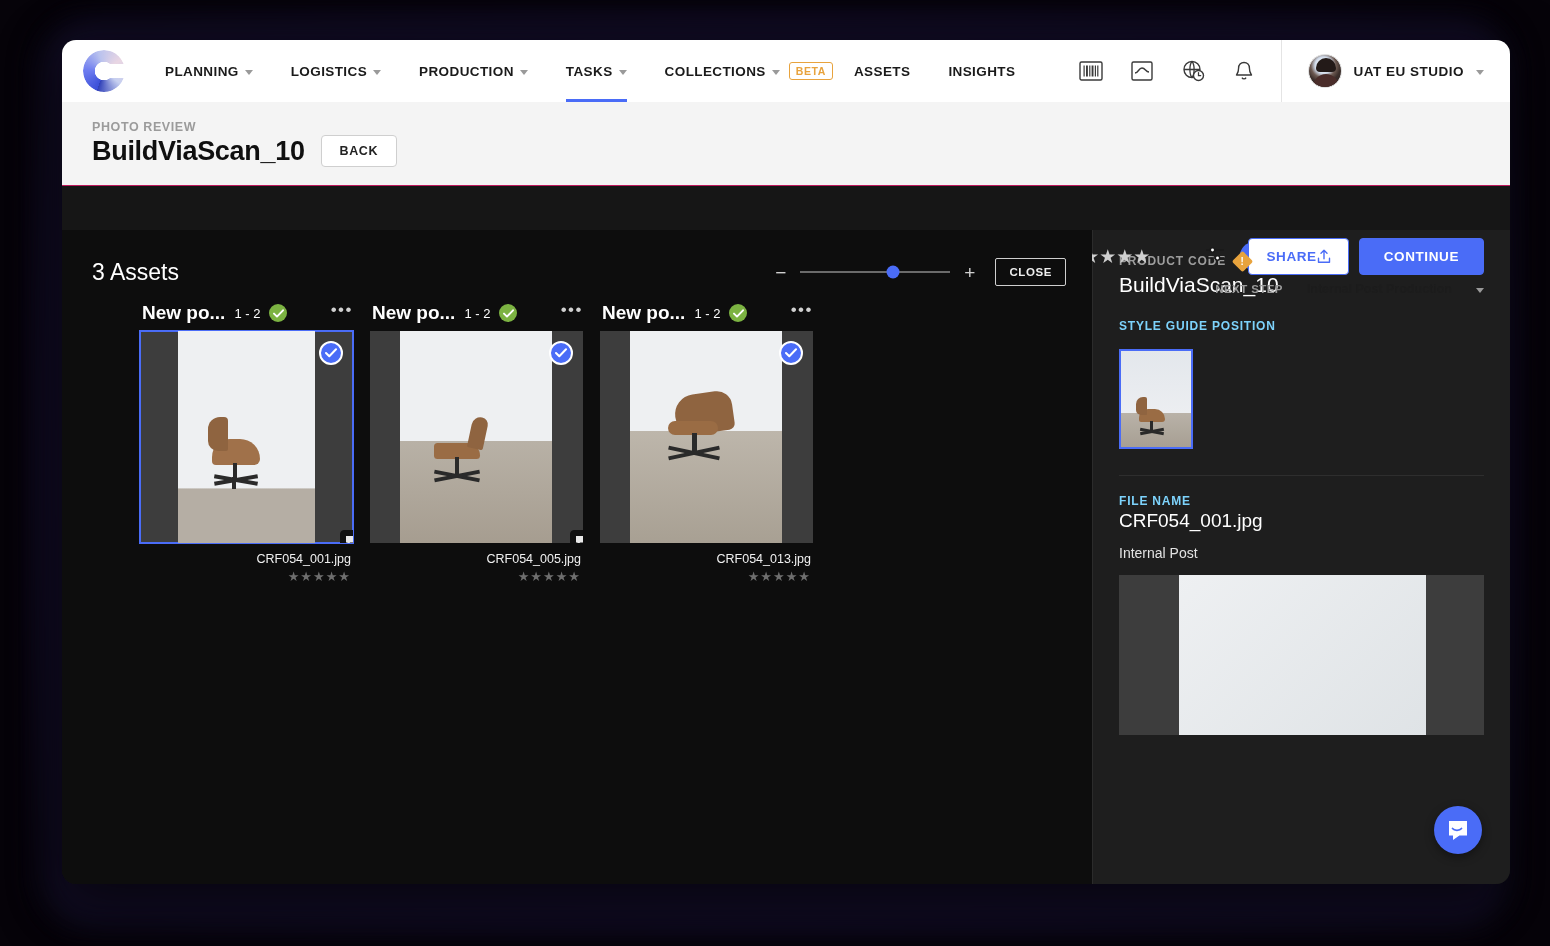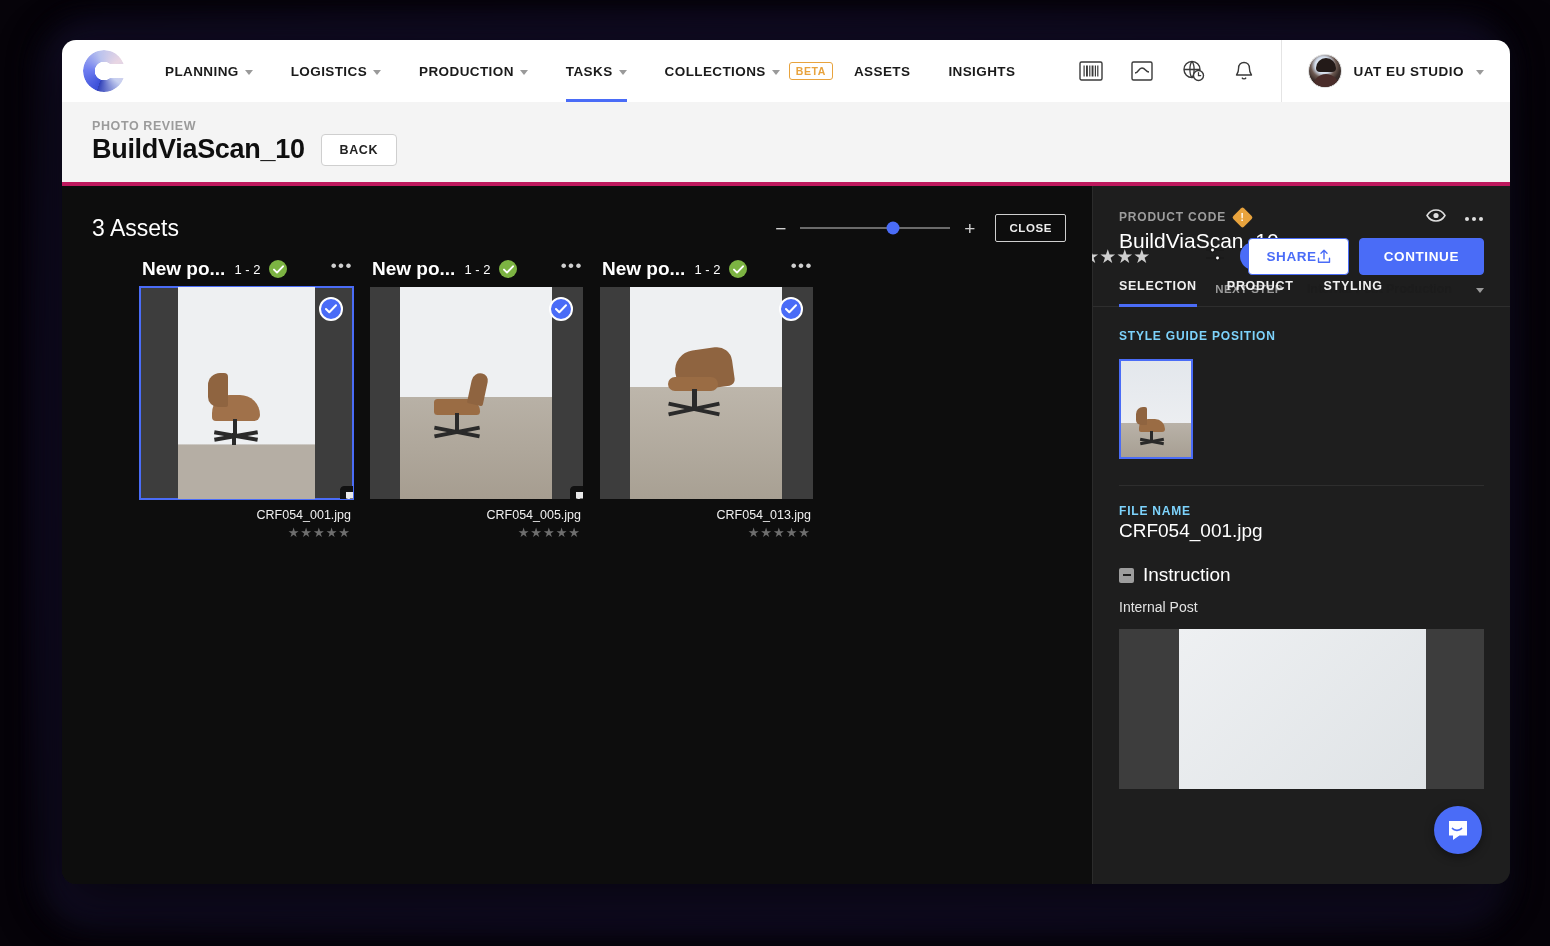--- a/index.html
+++ b/index.html
@@ -110,21 +110,21 @@
   }
   .username { font-size:13.5px; font-weight:bold; letter-spacing:.5px; color:#1a1a1a; }
 
   
   .subhead {
     height: 84px;
     background: #f4f4f4;
     display:flex; align-items:center;
     padding: 0 24px 0 30px;
     position: relative;
-    border-bottom: 4px solid #be185d;
+    border-bottom: 1px solid #be185d;
   }
   .titlecol { display:flex; flex-direction:column; justify-content:center; }
   .eyebrow { font-size:12.5px; font-weight:bold; letter-spacing:.6px; color:#9b9b9b; margin-bottom:1px;}
   .titlerow { display:flex; align-items:center; gap:16px; }
   .bigtitle { font-size:27px; font-weight:bold; color:#0f0f0f; letter-spacing:-0.3px;}
   .backbtn {
     border:1px solid #cfcfcf; background:#fff; border-radius:4px;
     padding: 8px 18px; font-size:12.5px; font-weight:bold; letter-spacing:.6px; color:#222;
     cursor:pointer;
   }
@@ -165,21 +165,21 @@
   .continuebtn {
     background:#4a6cf7; color:#ffffff; border:1px solid #4a6cf7;
     border-radius:4px; padding: 10px 24px;
     font-size:13.5px; font-weight:bold; letter-spacing:.6px; cursor:pointer;
   }
   .nextstep { display:flex; align-items:center; gap:24px; font-size:12.5px; }
   .ns-label { color:#9a9a9a; font-weight:bold; letter-spacing:.4px; font-size:11.5px;}
   .ns-value { color:#1c1c1c; font-weight:bold; font-size:12.5px; }
 
   
-  .bodyarea { display:flex; height: 698px; }
+  .bodyarea { display:flex; height: 698px; margin-top: 44px; }
   .gallery {
     flex: 1;
     background: #0d0d0d;
     position: relative;
     padding: 0;
   }
   .galhead {
     display:flex; align-items:center;
     padding: 22px 26px 0 30px;
     height: 62px;
@@ -582,50 +582,39 @@
                   <circle cx="3" cy="3" r="2" fill="#dedede"></circle>
                   <circle cx="10" cy="3" r="2" fill="#dedede"></circle>
                   <circle cx="17" cy="3" r="2" fill="#dedede"></circle>
                 </svg>
             </span>
           </span>
         </div>
         <div class="rp-title">BuildViaScan_10</div>
       </div>
 
-      <div class="tabs">
-        <div class="tab active">SELECTION</div>
-        <div class="tab">PRODUCT</div>
-        <div class="tab">STYLING</div>
-      </div>
 
       <div class="section">
         <div class="sec-label">STYLE GUIDE POSITION</div>
         <div class="sgthumb">
           <div style="position:absolute;left:0;top:0;right:0;height:62px;background:linear-gradient(180deg,#e3e7ec,#eceef1);"></div>
           <div style="position:absolute;left:0;top:62px;right:0;bottom:0;background:linear-gradient(180deg,#b9b2a8,#a79f93);"></div>
           <div style="position:absolute;left:18px;top:58px;width:26px;height:13px;background:#9a6c44;border-radius:9px 10px 3px 2px;"></div>
           <div style="position:absolute;left:15px;top:46px;width:11px;height:18px;background:#8f6440;border-radius:7px 2px 1px 5px;"></div>
           <div style="position:absolute;left:29px;top:70px;width:2.5px;height:10px;background:#2a2a2a;"></div>
           <div style="position:absolute;left:19px;top:79px;width:24px;height:2.5px;background:#2a2a2a;transform:rotate(11deg);"></div>
           <div style="position:absolute;left:19px;top:79px;width:24px;height:2.5px;background:#2a2a2a;transform:rotate(-11deg);"></div>
         </div>
         <div class="divider"></div>
       </div>
 
       <div class="section" style="padding-top:18px;">
         <div class="sec-label">FILE NAME</div>
         <div class="sec-value">CRF054_001.jpg</div>
 
-        <div class="instr-row">
-          <span class="collapse">
-              <span></span>
-            </span>
-          <span class="instr-title">Instruction</span>
-        </div>
         <div class="instr-sub">Internal Post</div>
         <div class="instr-img">
           <div class="inner"></div>
         </div>
       </div>
     </div>
 
   </div>
 
   <div class="chatfab">

